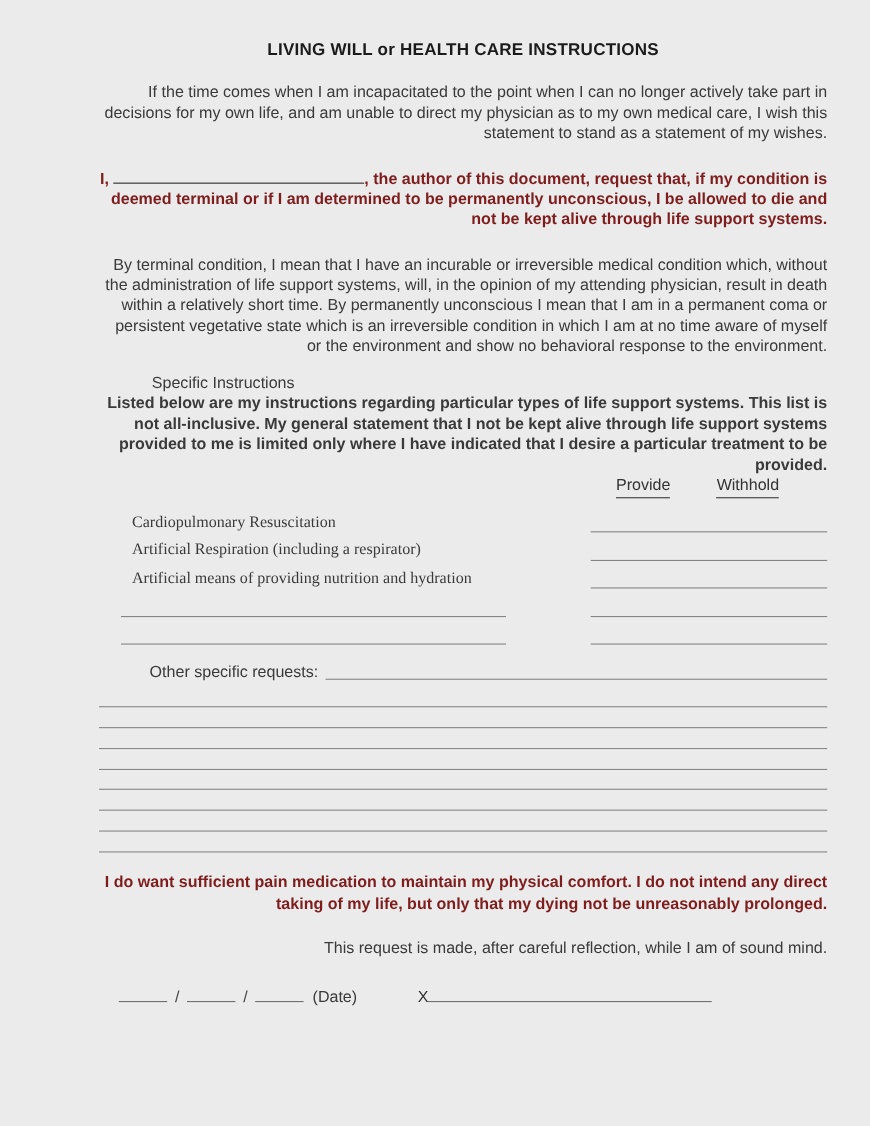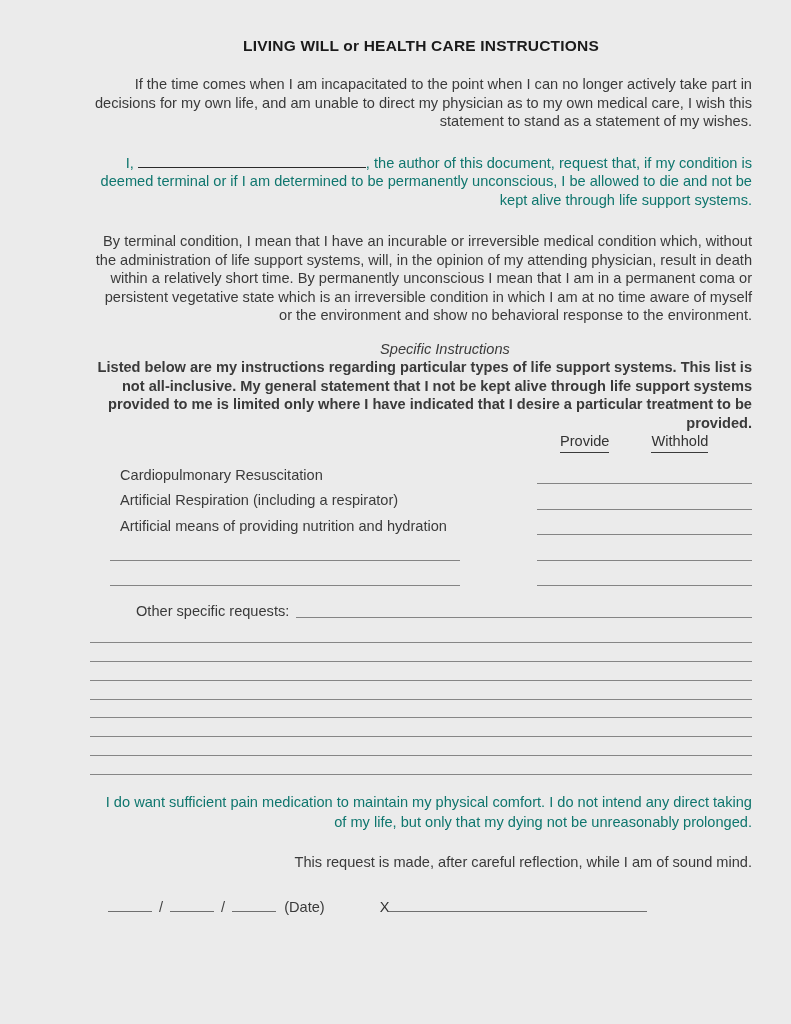--- a/index.html
+++ b/index.html
@@ -19,27 +19,25 @@
     font-size:15.5px;
     font-weight:bold;
     color:#1b1b1b;
     text-align:center;
     margin:0 0 20px 0;
     line-height:19px;
     letter-spacing:.2px;
   }
   p{margin:0;text-align:right;}
   .para{margin-bottom:23px;}
-  .bold{font-weight:normal;color:#0f766e;}
+  .bold{font-weight:bold;color:#7f1d1d;}
   .def-para{margin-bottom:15px;}
   .si-heading{
-    font-style:italic;
     margin-left:48px;
     margin-bottom:0;
-    text-align:center;
   }
   .si-intro{font-weight:bold;}
   .inline-blank{
     display:inline-block;
     width:228px;
     height:12px;
     border-bottom:1.6px solid #2a2a2a;
     vertical-align:baseline;
   }
   
@@ -53,20 +51,21 @@
   .th{
     font-weight:normal;
     color:#333;
     border-bottom:1.4px solid #3a3a3a;
     padding-bottom:1px;
   }
   .trow{
     display:flex;
     align-items:flex-end;
     height:25.5px;
+    font-family:Liberation Serif, serif;
   }
   .tlabel{
     padding-left:30px;
     white-space:nowrap;
   }
   .tline{
     margin-left:auto;
     width:215px;
     border-bottom:1.1px solid #848484;
     height:1px;

